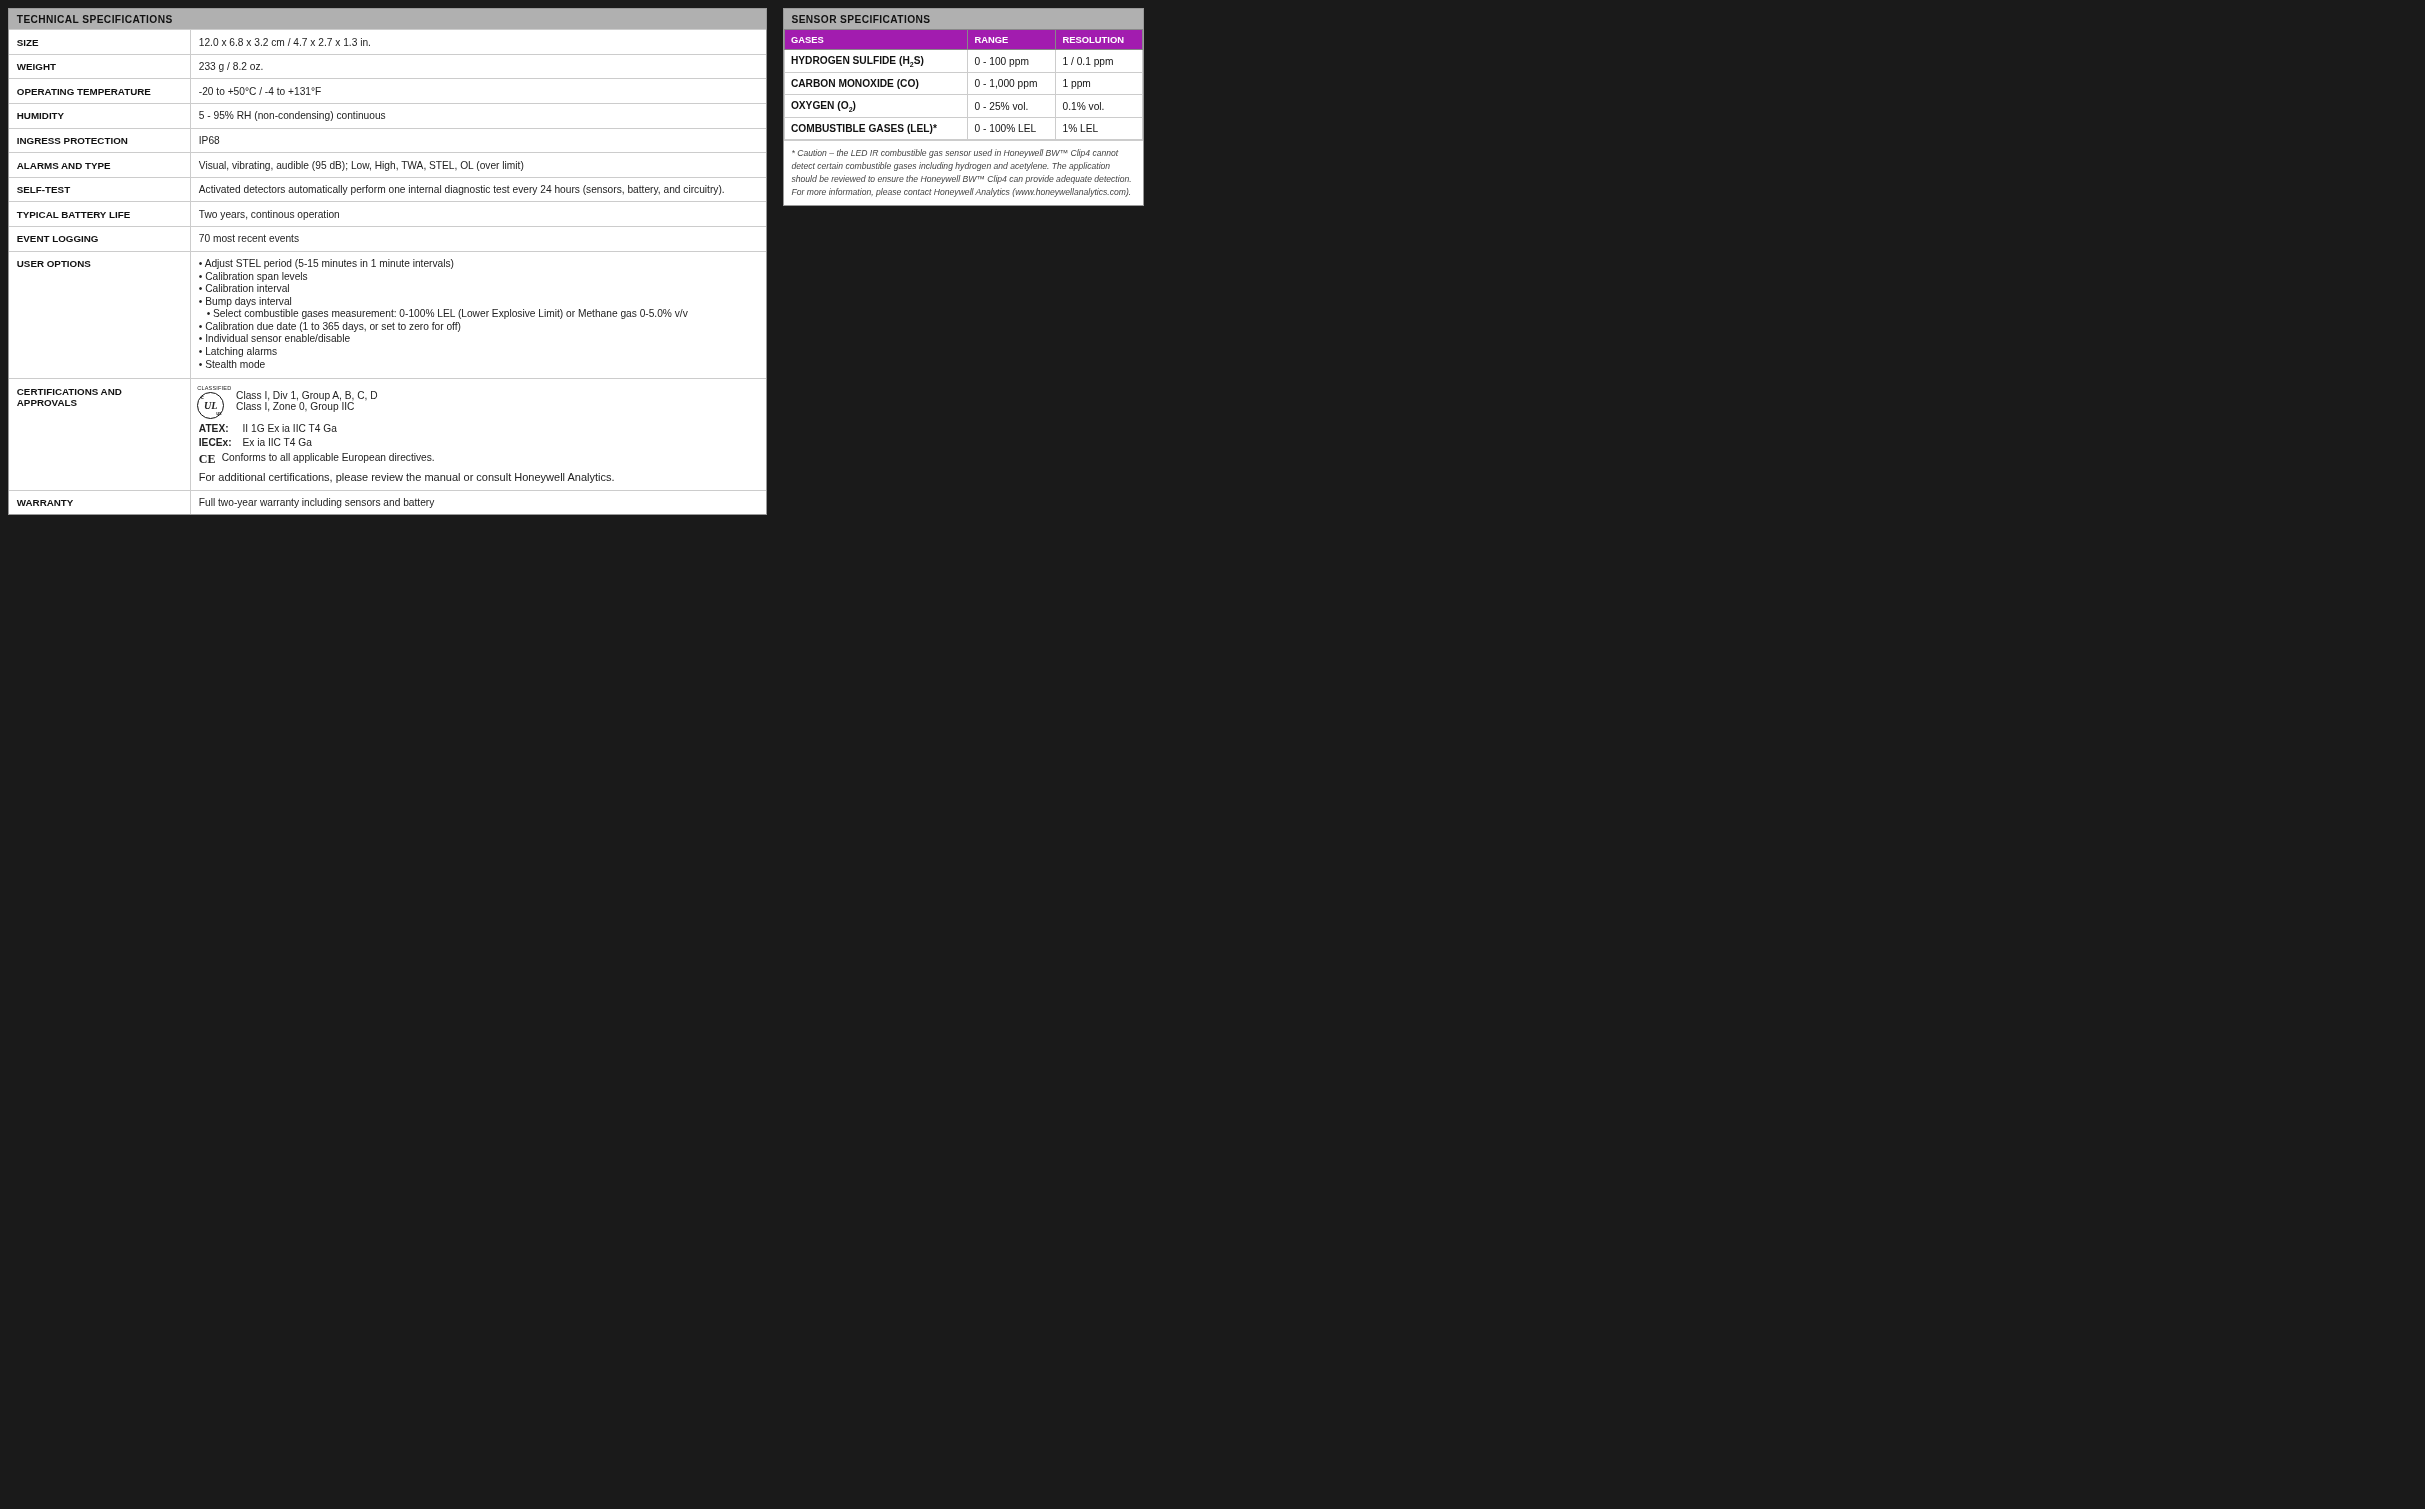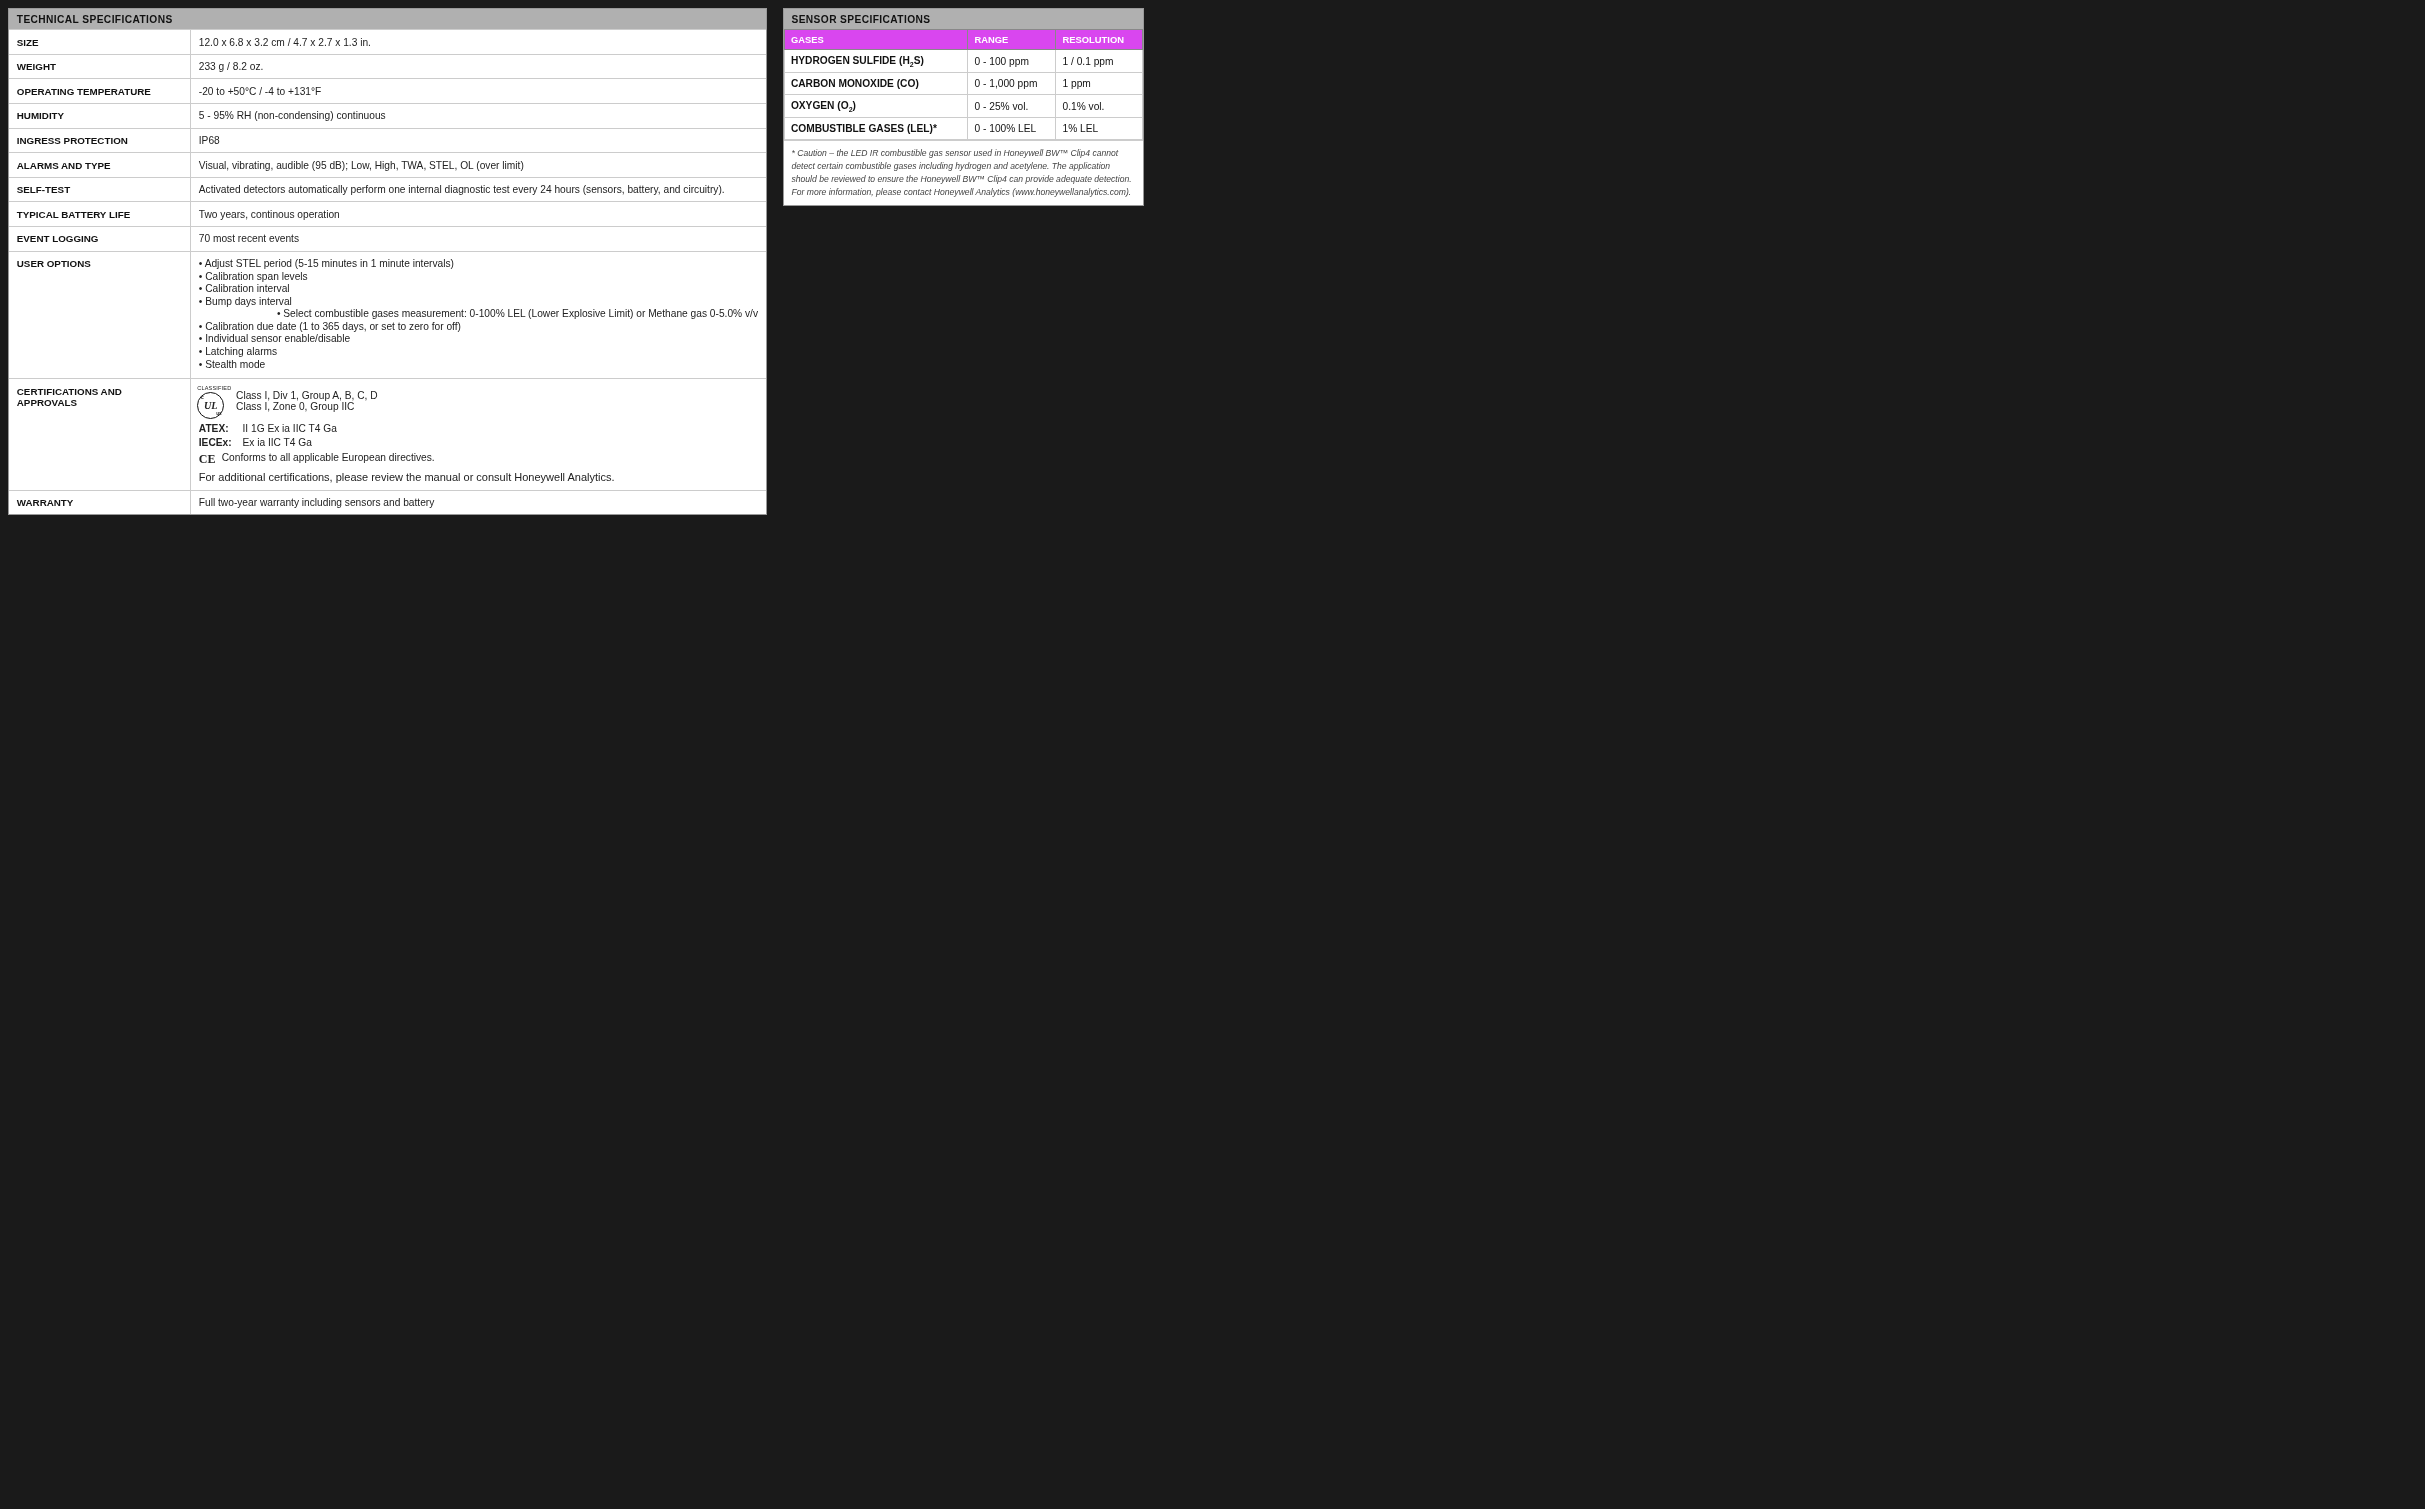--- a/index.html
+++ b/index.html
@@ -93,21 +93,21 @@
       font-weight: bold;
       font-size: 10.2px;
       letter-spacing: 0.4px;
       color: #111;
     }
     .sensor-table {
       width: 100%;
       border-collapse: collapse;
     }
     .sensor-table th {
-      background: #d946ef;
+      background: #a21caf;
       color: #fff;
       padding: 3.9px 6.3px;
       font-size: 9.4px;
       font-weight: bold;
       text-align: left;
       border: 0.8px solid #888;
     }
     .sensor-table td {
       padding: 4.7px 6.3px;
       font-size: 10.2px;
@@ -183,21 +183,21 @@
     </div>
 
     <div class="spec-row">
       <div class="spec-label">USER OPTIONS</div>
       <div class="spec-value">
         <ul>
           <li>Adjust STEL period (5-15 minutes in 1 minute intervals)</li>
           <li>Calibration span levels</li>
           <li>Calibration interval</li>
           <li>Bump days interval</li>
-          <li style="padding-left: 7.9px; text-align: right;">Select combustible gases measurement: 0-100% LEL (Lower Explosive Limit) or Methane gas 0-5.0% v/v</li>
+          <li style="padding-left: 7.9px;">Select combustible gases measurement: 0-100% LEL (Lower Explosive Limit) or Methane gas 0-5.0% v/v</li>
           <li>Calibration due date (1 to 365 days, or set to zero for off)</li>
           <li>Individual sensor enable/disable</li>
           <li>Latching alarms</li>
           <li>Stealth mode</li>
         </ul>
       </div>
     </div>
 
     <div class="spec-row">
       <div class="spec-label" style="align-items:flex-start; padding-top:7.9px;">CERTIFICATIONS AND<br>APPROVALS</div>

